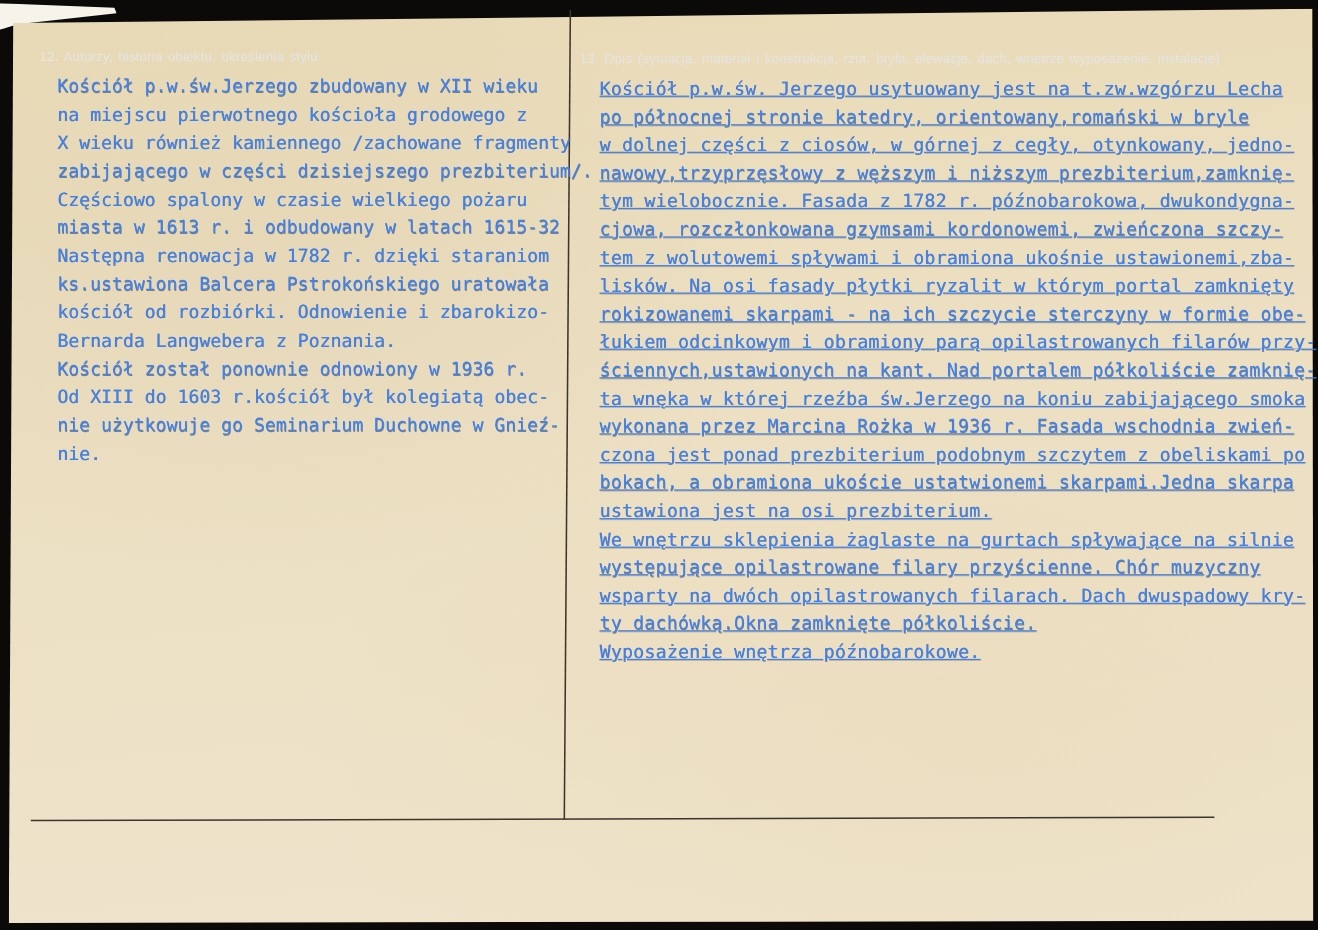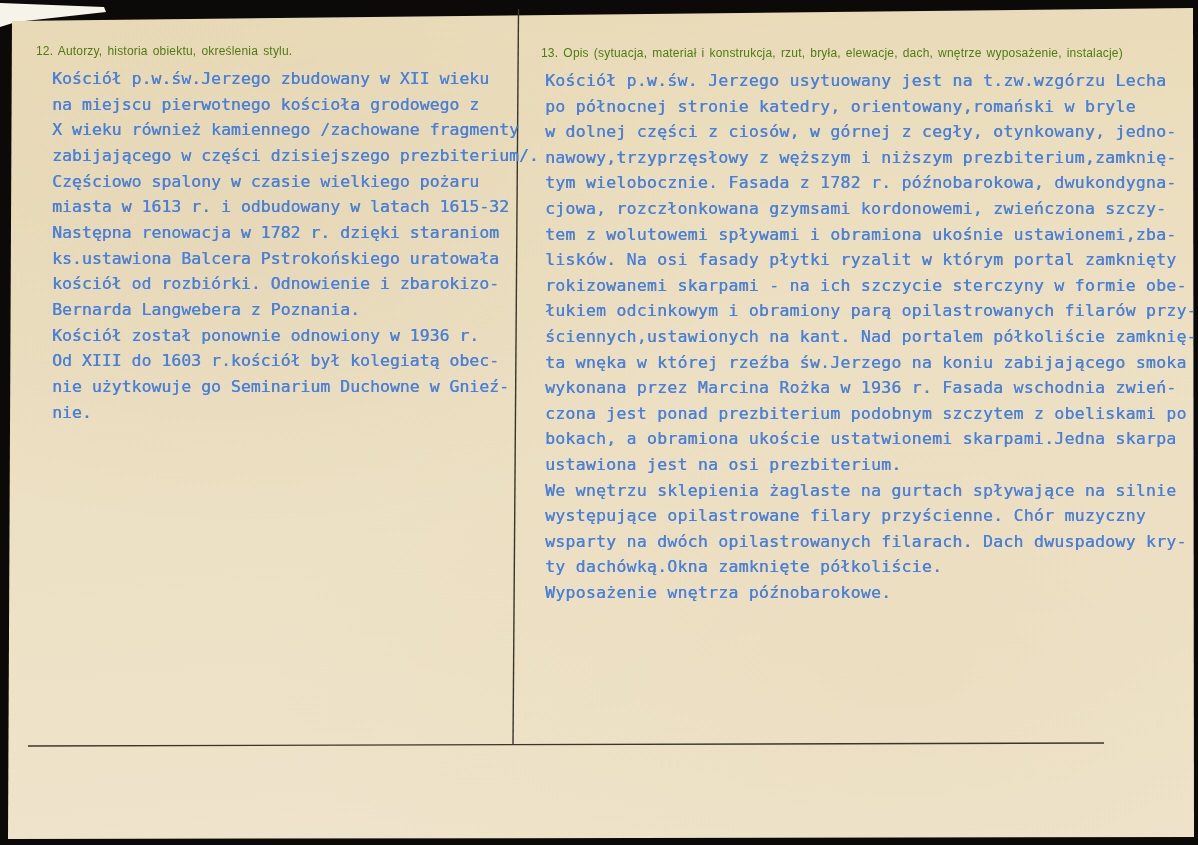--- a/index.html
+++ b/index.html
@@ -35,36 +35,36 @@
   .rules {
     position: absolute;
     left: 0; top: 0;
   }
   .field-header {
     position: absolute;
     font-family: "Liberation Sans", sans-serif;
     font-size: 12px;
     letter-spacing: 0.2px;
     word-spacing: 1.5px;
-    color: #4d7c0f;
+    color: #e5e5e5;
     white-space: nowrap;
   }
   #header-12 { left: 36px; top: 44px; }
-  #header-13 { left: 527px; top: 46px; margin-left: 14px; }
+  #header-13 { left: 527px; top: 46px; }
   .typewriter {
     position: absolute;
     font-family: "DejaVu Sans Mono", monospace;
     font-size: 16.5px;
     color: #3b82f6;
     text-shadow: 0.4px 0.4px 0.6px rgba(54,51,44,0.55);
   }
   #text-12 { left: 52px; top: 66px; }
   #text-12 .tline { height: 25.68px; line-height: 25.68px; white-space: pre; }
   #text-13 { left: 545px; top: 68px; letter-spacing: 0.25px; }
-  #text-13 .tline { height: 25.6px; line-height: 25.6px; white-space: pre; }
+  #text-13 .tline { height: 25.6px; line-height: 25.6px; white-space: pre; text-decoration: underline; }
 </style>
 </head>
 <body>
 
 <div class="under-pages"></div>
 
 <div class="paper"></div>
 
 <svg class="rules" width="1198" height="845">
   <line x1="518.5" y1="9" x2="513" y2="745" stroke="#3a362c" stroke-width="1.4"></line>

